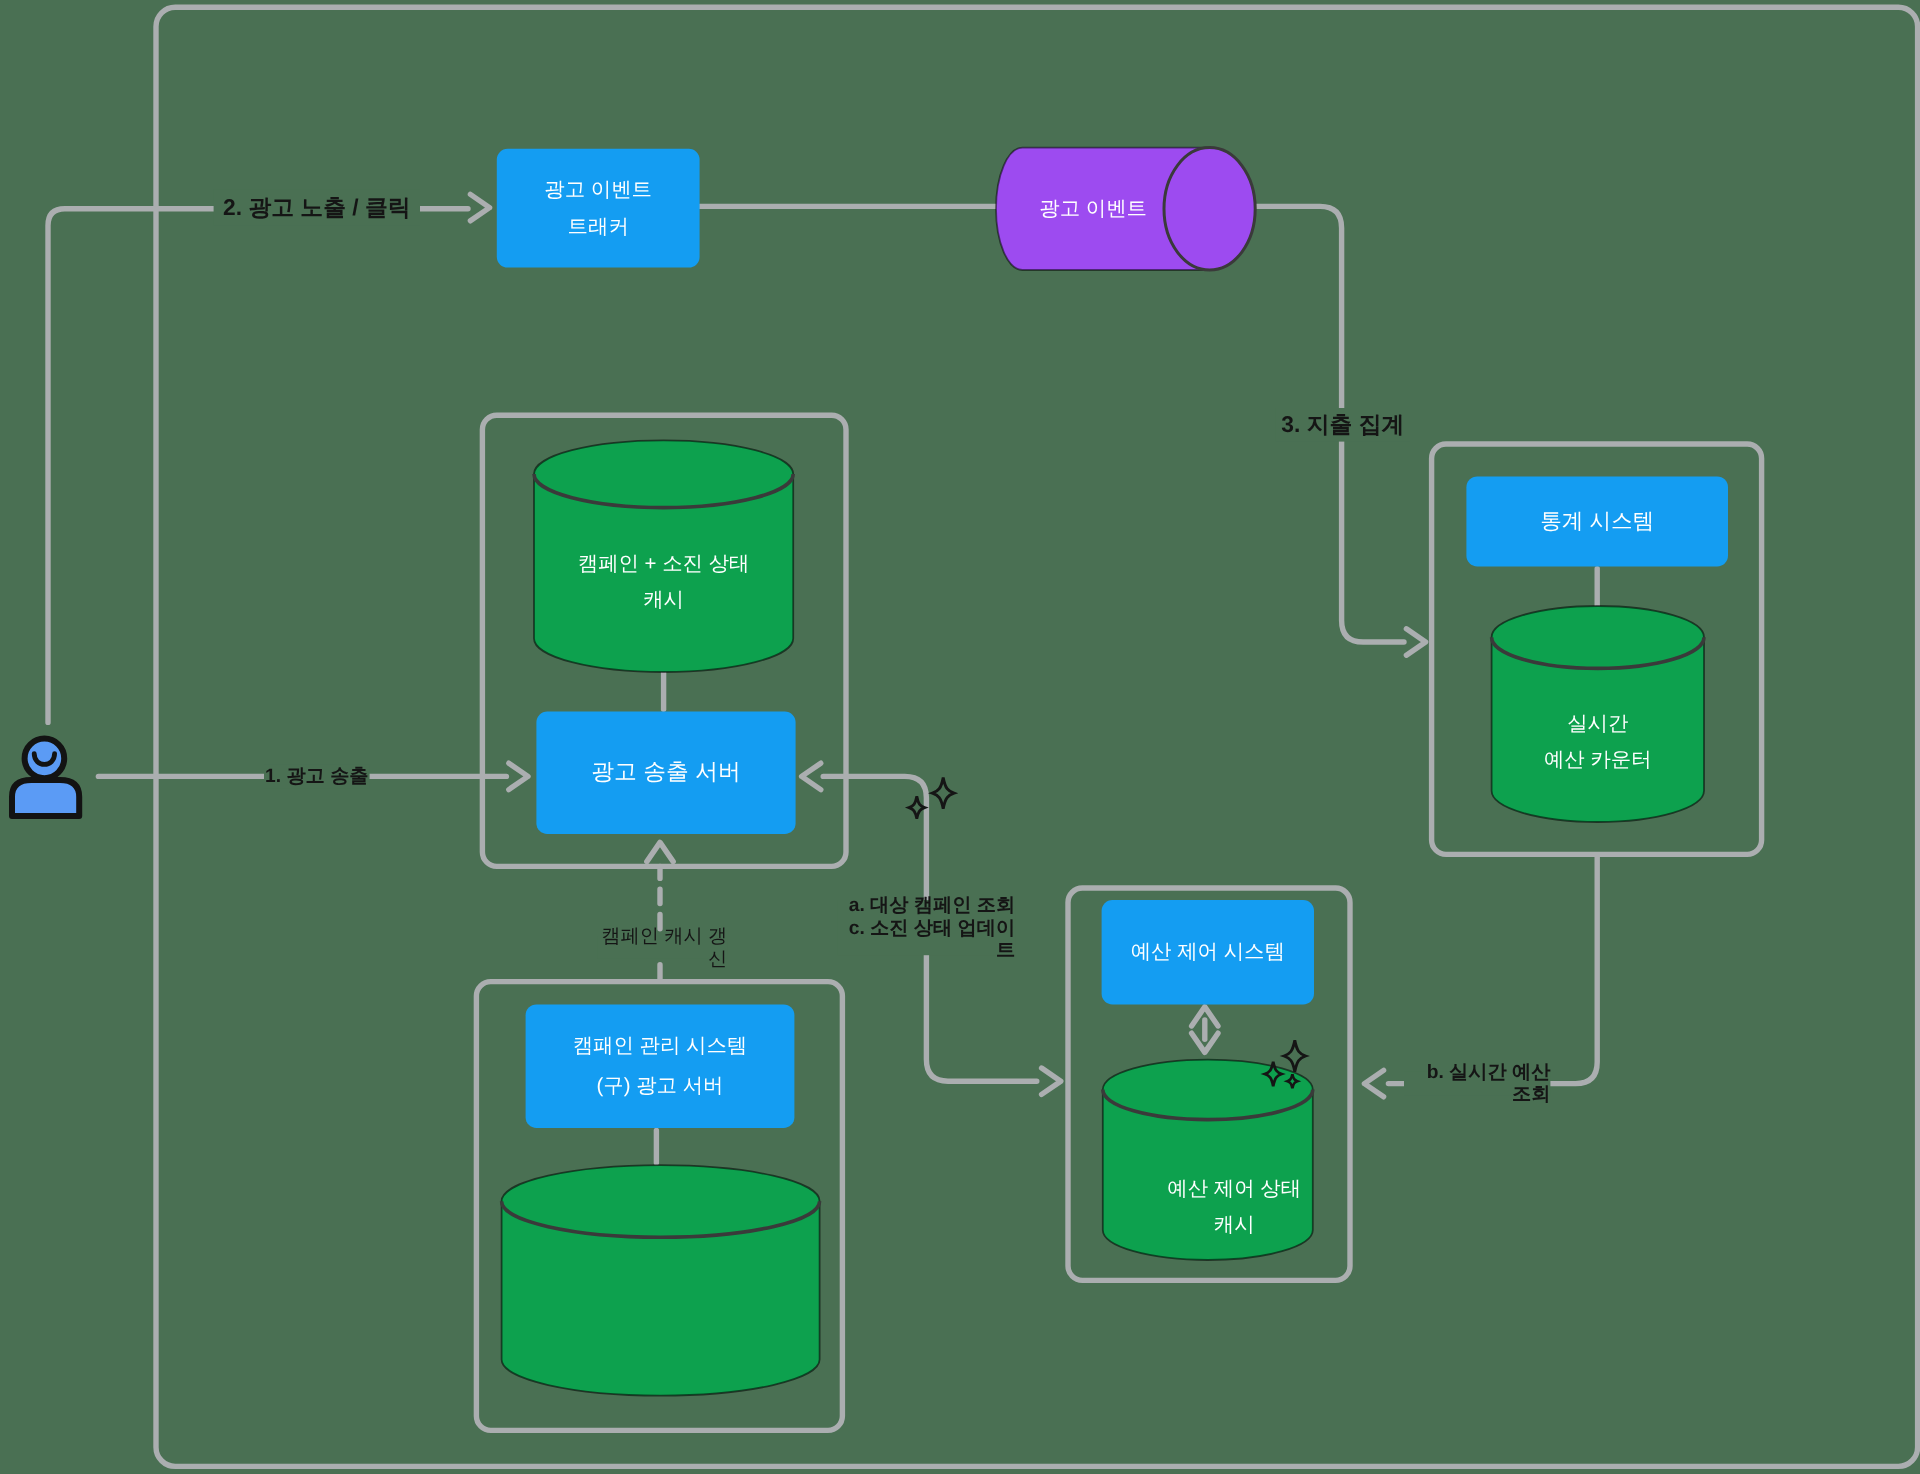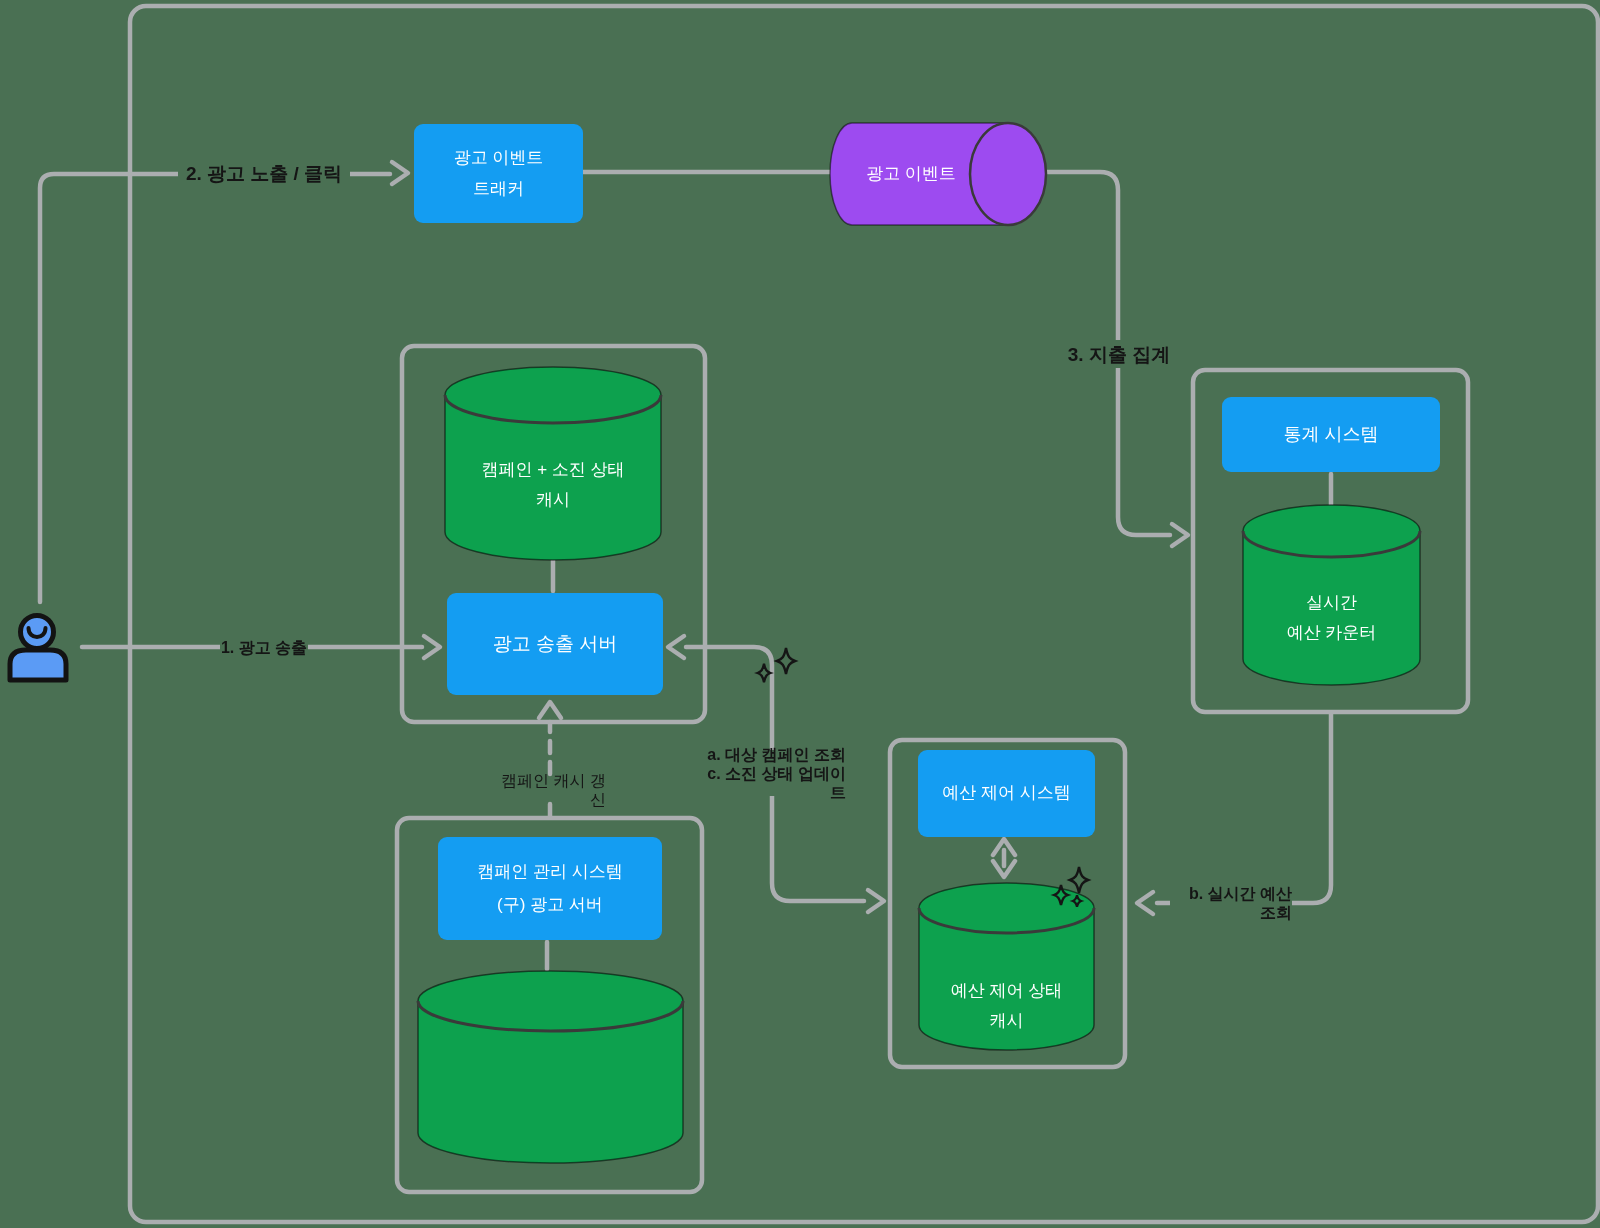--- a/index.html
+++ b/index.html
@@ -117,21 +117,21 @@
 
   <div class="cyl-label fs17" style="left:836px;top:158px;width:150px;height:32px;">광고 이벤트</div>
 
   <div class="cyl-label fs17" style="left:445px;top:442px;width:216px;height:86px;text-align:center;">캠페인 + 소진 상태
 캐시</div>
 
 
   <div class="cyl-label fs17" style="left:1243px;top:574px;width:177px;height:88px;">실시간
 예산 카운터</div>
 
-  <div class="cyl-label fs17" style="left:919px;top:976px;width:175px;height:60px;">예산 제어 상태
+  <div class="cyl-label fs17" style="left:919px;top:976px;width:175px;height:60px;padding-left:22px;">예산 제어 상태
 캐시</div>
 
   <div class="chip fs19" style="left:178px;top:158px;width:172px;height:30px;">2. 광고 노출 / 클릭</div>
 
   <div class="chip fs13" style="left:220px;top:637px;width:88px;height:20px;">1. 광고 송출</div>
 
   <div class="chip fs19" style="left:1063px;top:340px;width:112px;height:28px;">3. 지출 집계</div>
 
   <div class="chip fs13" style="left:698px;top:750px;width:148px;height:46px;">a. 대상 캠페인 조회
 c. 소진 상태 업데이트</div>

